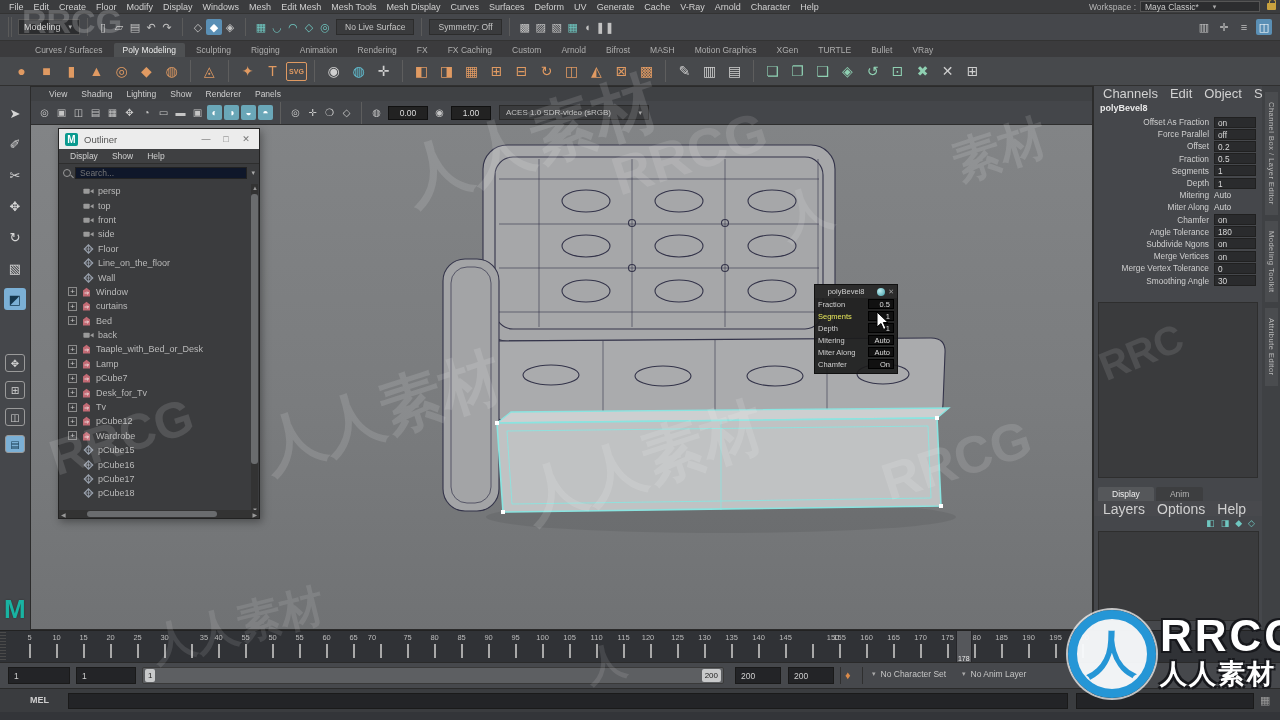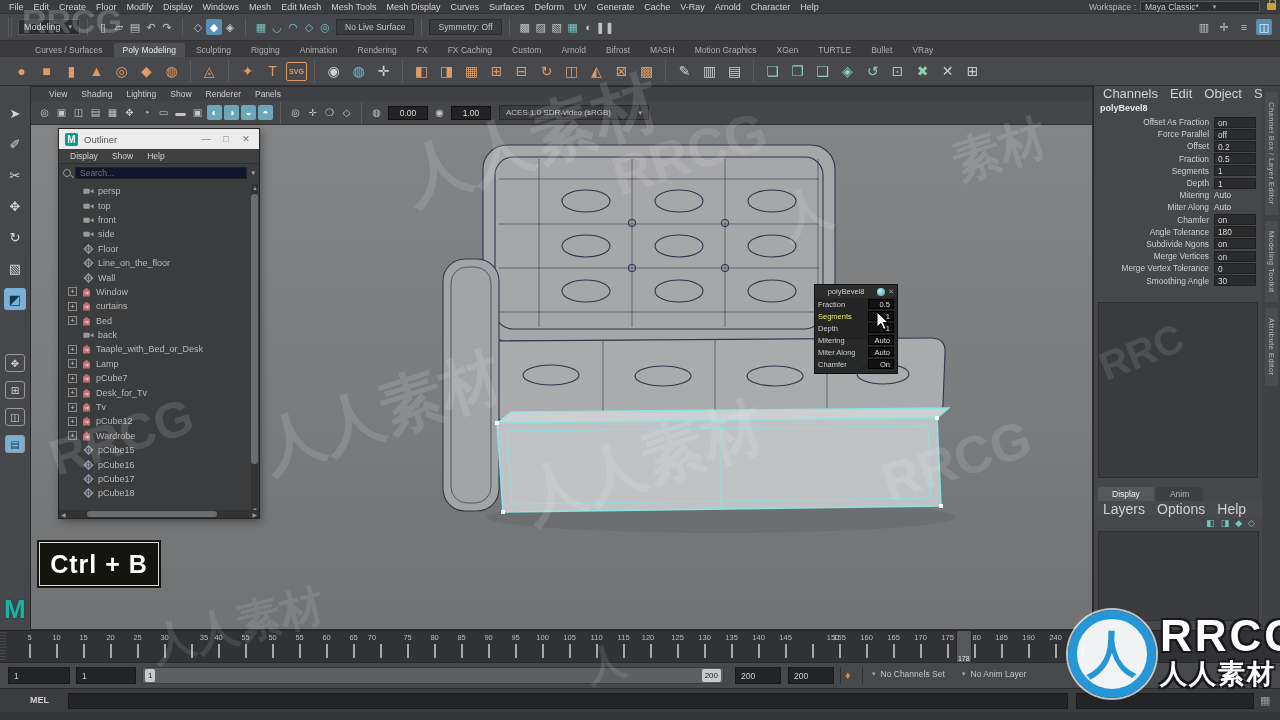--- a/index.html
+++ b/index.html
@@ -691,23 +691,20 @@
             <div class="hud-row">
               <span class="lbl">Chamfer</span>
               <span class="hud-val">On</span>
             </div>
           </div>
       </div>
       <svg id="cursor" width="14" height="20">
         <polygon points="1,1 1,16 5,12.5 7.6,18.5 10,17.3 7.3,11.5 12,11.5" fill="#fff" stroke="#000" stroke-width="1"></polygon>
       </svg>
 
-      <div id="shortcut">
-        <span>Ctrl + B</span>
-      </div>
     </div>
 
     <div id="channelbox">
       <div id="cb-menu">
           <span class="cb-menu-item">Channels</span>
           <span class="cb-menu-item">Edit</span>
           <span class="cb-menu-item">Object</span>
           <span class="cb-menu-item">Show</span>
         </div>
       <div id="cb-node">polyBevel8</div>
@@ -869,21 +866,21 @@
         <span class="tick-label" style="left: 920.6px;">170</span>
         <div class="tick-line" style="left: 920.6px;"></div>
         <span class="tick-label" style="left: 947.6px;">175</span>
         <div class="tick-line" style="left: 947.6px;"></div>
         <span class="tick-label" style="left: 974.6px;">180</span>
         <div class="tick-line" style="left: 974.6px;"></div>
         <span class="tick-label" style="left: 1001.6px;">185</span>
         <div class="tick-line" style="left: 1001.6px;"></div>
         <span class="tick-label" style="left: 1028.6px;">190</span>
         <div class="tick-line" style="left: 1028.6px;"></div>
-        <span class="tick-label" style="left: 1055.6px;">240</span>
+        <span class="tick-label" style="left: 1055.6px;">195</span>
         <div class="tick-line" style="left: 1055.6px;"></div>
         <span class="tick-label" style="left: 1082.6px;">200</span>
         <div class="tick-line" style="left: 1082.6px;"></div>
       </div>
     <div id="playhead" style="left: 955.8px;">
       <span>178</span>
     </div>
   </div>
 
   <div id="rangebar">
@@ -905,21 +902,21 @@
       <span>200</span>
       </div>
     <div class="rb-field" style="left:788px;width:46px;">
       <span>200</span>
       </div>
     <div class="rb-sep" style="left:840px;"></div>
     <span class="key-icon">♦</span>
     <div class="rb-sep" style="left:862px;"></div>
     <div class="rb-dd" style="left:872px;">
       <span class="caret">▾</span>
-      <span>No Channels Set</span>
+      <span>No Character Set</span>
     </div>
     <div class="rb-dd" style="left:962px;">
       <span class="caret">▾</span>
       <span>No Anim Layer</span>
     </div>
   </div>
 
   <div id="cmdline">
 
     <span id="mel-label">MEL</span>

